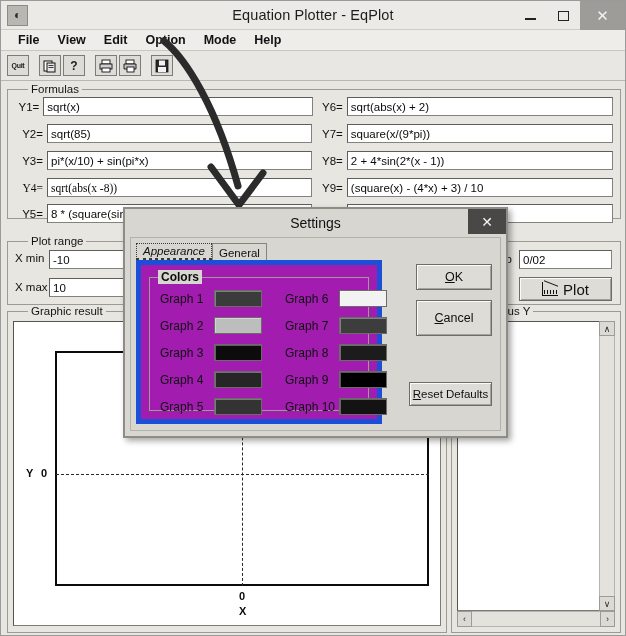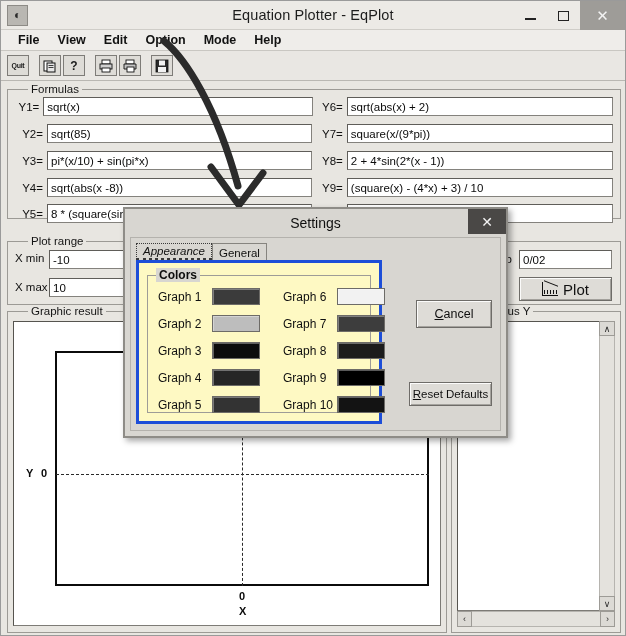--- a/index.html
+++ b/index.html
@@ -254,22 +254,22 @@
     border: 1px solid #86847f;
     border-bottom: none;
     display: flex; align-items: center; justify-content: center;
     font-size: 11.5px; color: #101010;
     padding: 0 6px;
   }
   .tab.active { border-style: dotted; border-color: #3a3a3a; }
   .tabpane {
     position: absolute;
     left: 5px; top: 22px; right: 118px; bottom: 6px;
-    background: #fef9c3;
-    border: 3px solid #1d4ed8;
+    background: #a21caf;
+    border: 5px solid #1d4ed8;
   }
   .colorsbox {
     position: absolute;
     left: 8px; top: 12px; right: 8px; bottom: 8px;
     border: 1px solid #9e9c97;
   }
   .colorsbox-legend {
     position: absolute; top: -8px; left: 8px;
     background: #d8d6d1; padding: 0 3px;
     font-size: 12px; font-weight: bold; color: #0d0d0d;
@@ -383,21 +383,21 @@
     <div class="finput" style="width:307px;">sqrt(x)</div>
   </div>
   <div class="frow" style="left:12px; top:123px; width:300px;">
     <div class="flabel">Y2=</div>
     <div class="finput" style="width:265px;">sqrt(85)</div>
   </div>
   <div class="frow" style="left:12px; top:150px; width:300px;">
     <div class="flabel">Y3=</div>
     <div class="finput" style="width:265px;">pi*(x/10) + sin(pi*x)</div>
   </div>
-  <div class="frow" style="left:12px; top:177px; width:300px;">
+  <div class="frow" style="left:12px; top:177px; width:300px;font-family:Liberation Serif, serif;">
     <div class="flabel">Y4=</div>
     <div class="finput" style="width:265px;">sqrt(abs(x -8))</div>
   </div>
   <div class="frow" style="left:12px; top:203px; width:300px;">
     <div class="flabel">Y5=</div>
     <div class="finput" style="width:265px;">8 * (square(sin(</div>
   </div>
 
   <div class="frow" style="left:312px; top:96px; width:300px;border-radius:7px;">
     <div class="flabel">Y6=</div>
@@ -530,21 +530,24 @@
             <div class="graph-lbl">Graph 9</div>
             <div class="swatch" style="background:#000000;"></div>
           </div>
           <div class="graphrow" style="left:135px; top:120px;">
             <div class="graph-lbl">Graph 10</div>
             <div class="swatch" style="background:#131313;"></div>
           </div>
         </div>
       </div>
 
-      <div class="dlgbtn" style="right:8px; top:62px; width:76px; height:28px;">
+      <div class="dlgbtn" style="right:8px; top:26px; width:76px; height:26px;">
+        <span><span class="u">O</span><span>K</span></span>
+      </div>
+      <div class="dlgbtn" style="right:8px; top:62px; width:76px; height:36px;">
         <span><span class="u">C</span><span>ancel</span></span>
       </div>
       <div class="dlgbtn" style="right:8px; top:144px; width:83px; height:24px; font-size:11.5px;">
         <span><span class="u">R</span><span>eset Defaults</span></span>
       </div>
 
     </div>
   </div>
 
 </div>

